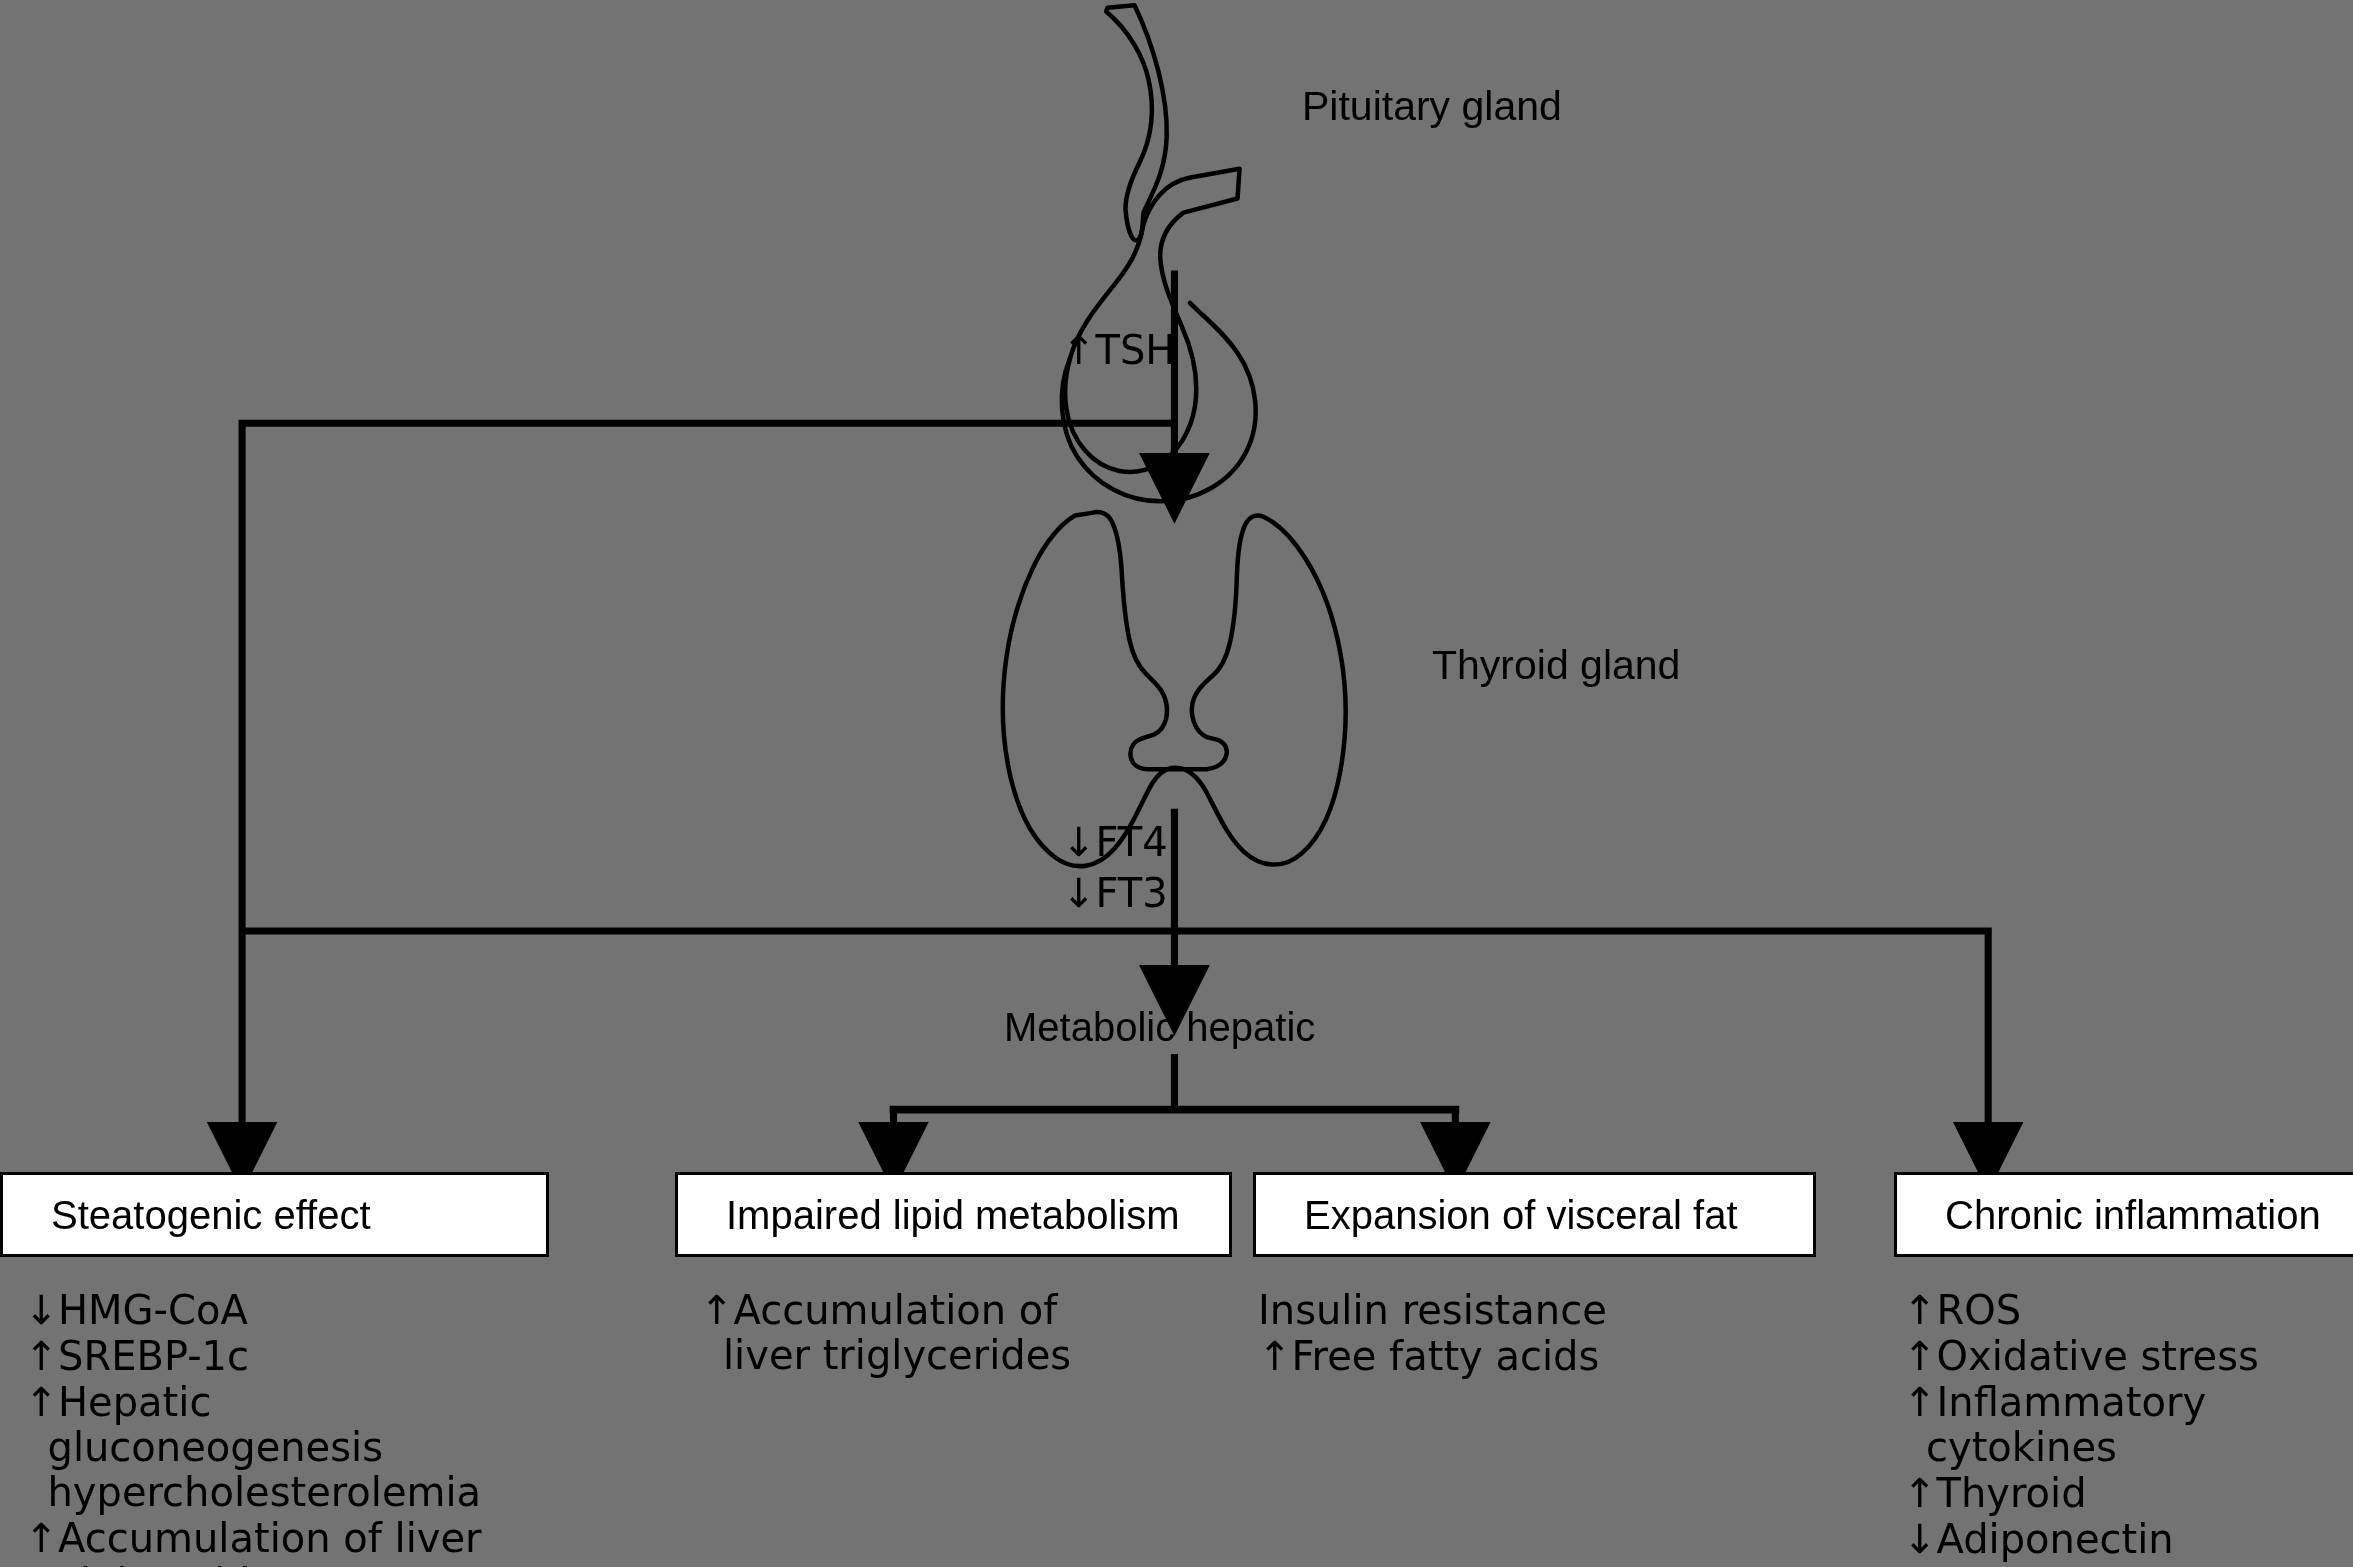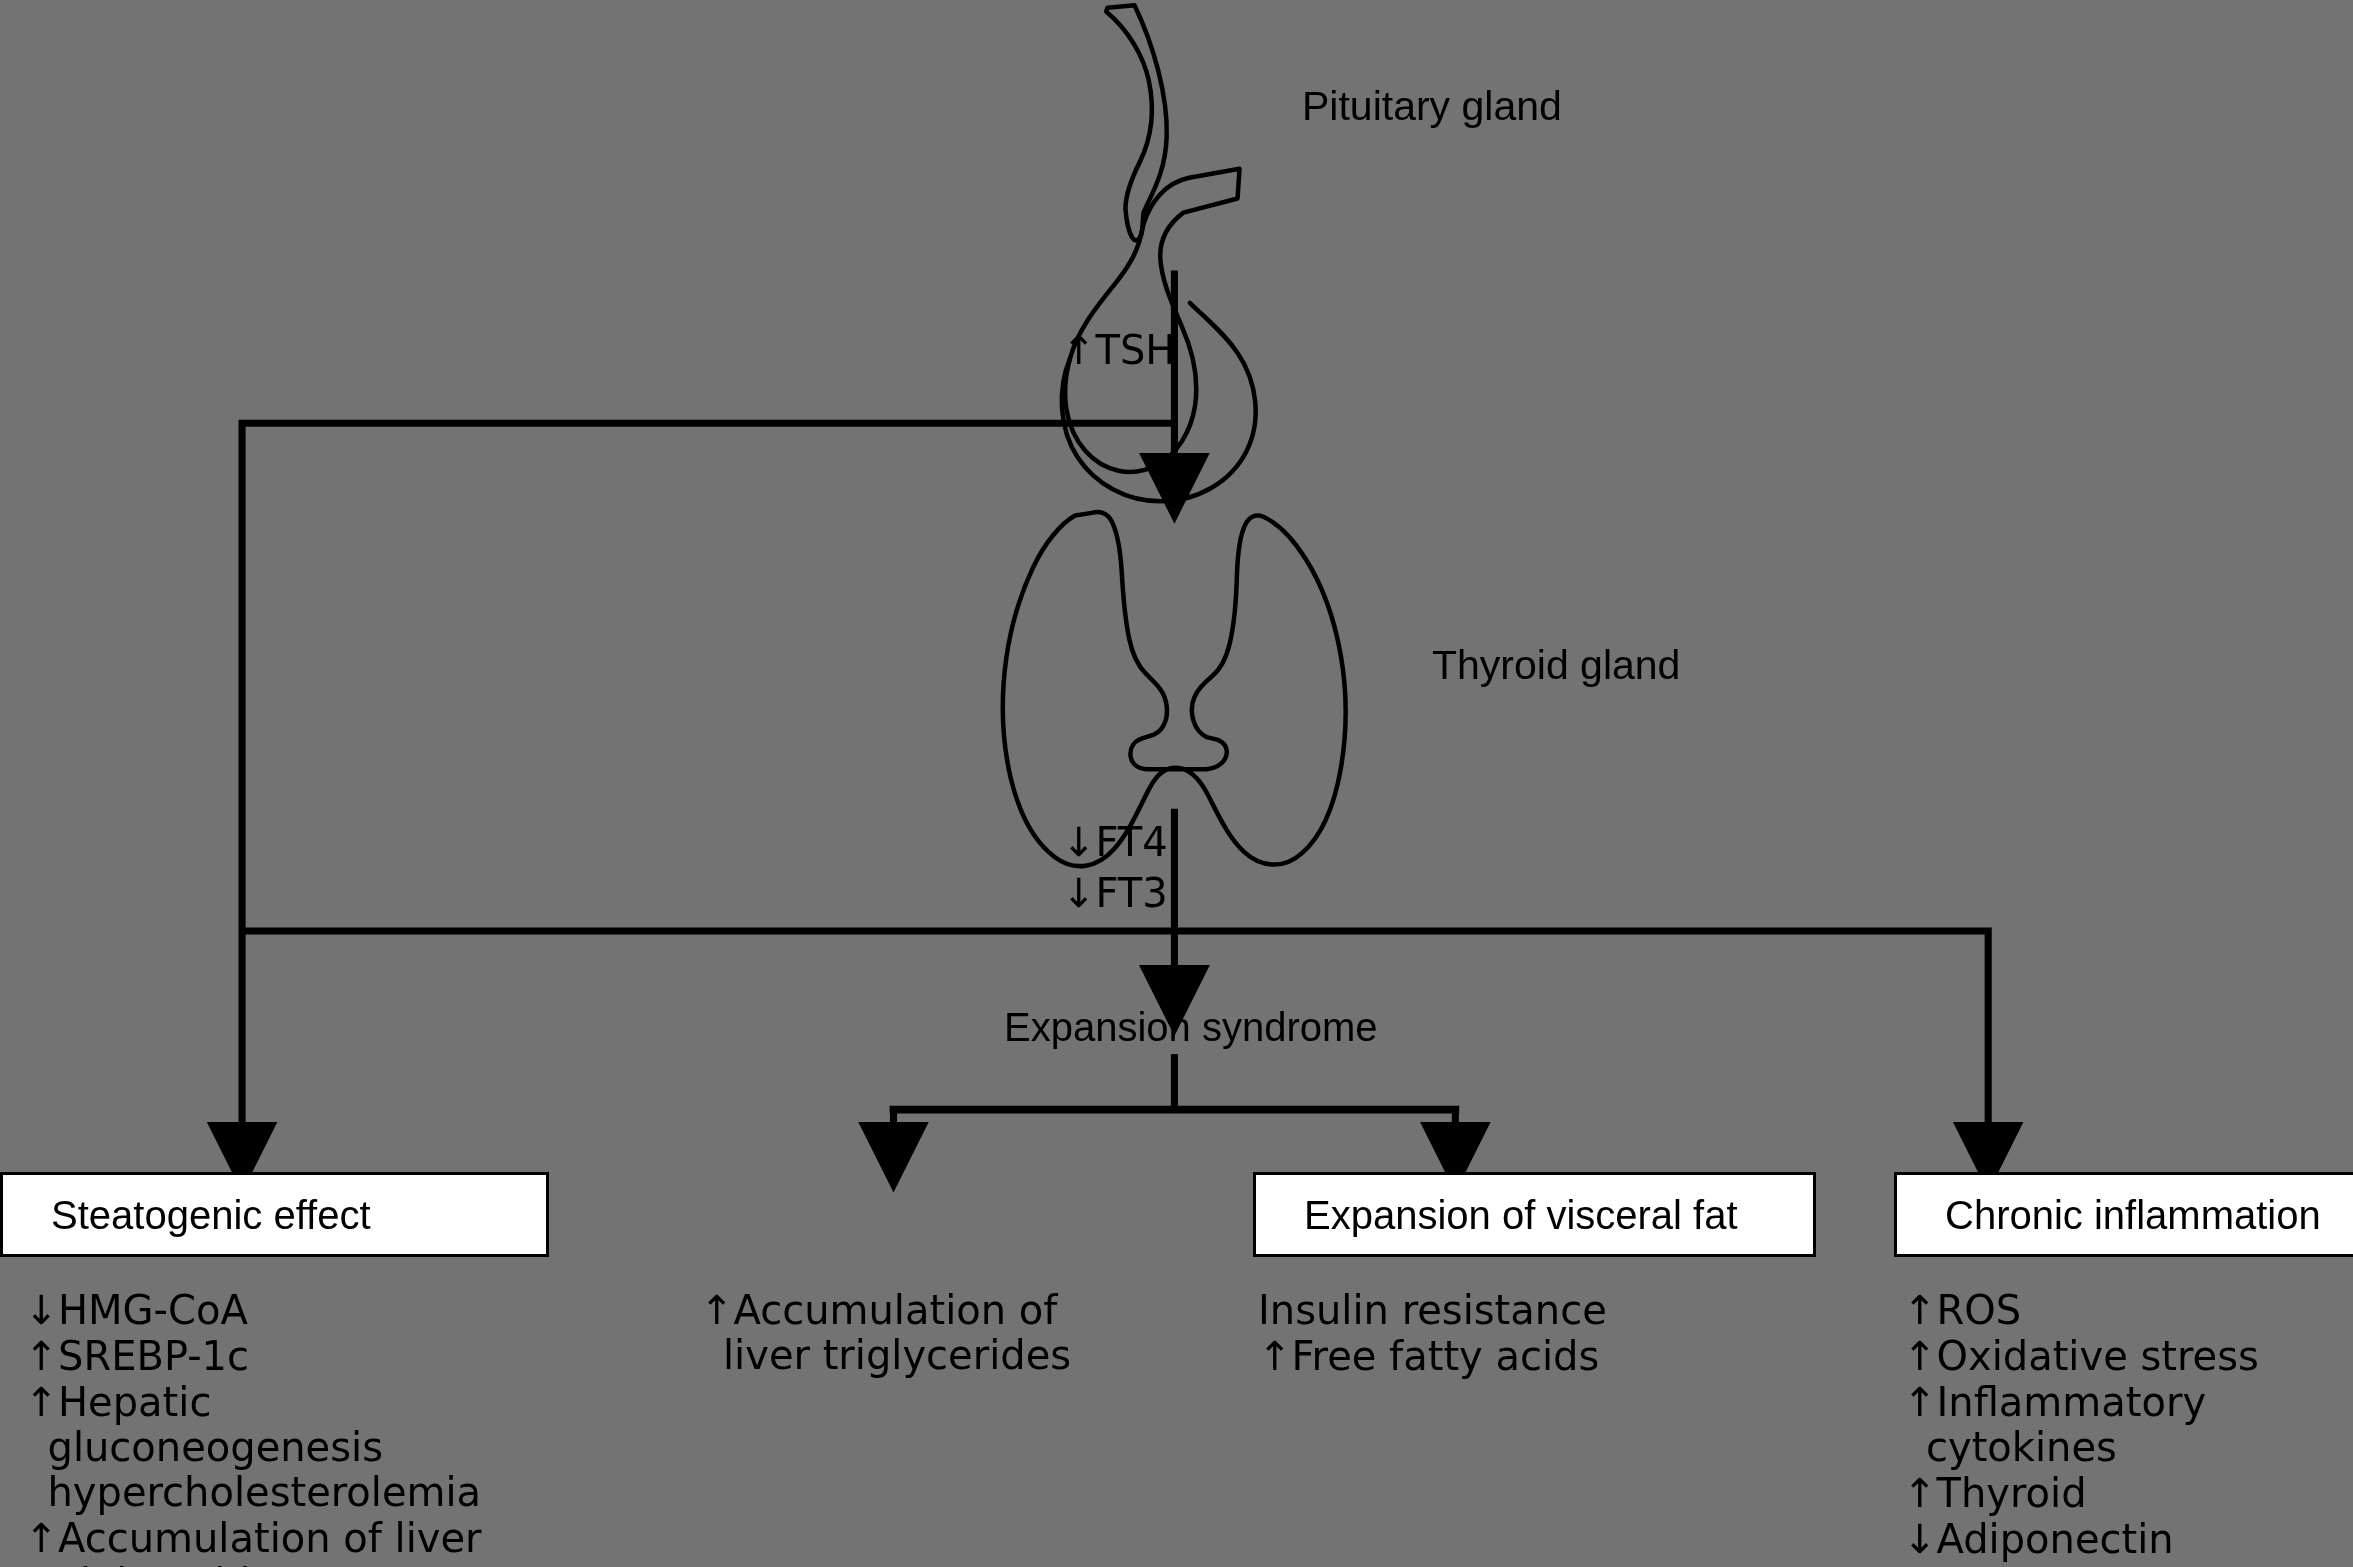--- a/index.html
+++ b/index.html
@@ -149,26 +149,29 @@
   <div class="lbl organ-label" style="left:1302px;top:86px;">Pituitary gland</div>
 
   <div class="lbl organ-label" style="left:1432px;top:645px;">Thyroid gland</div>
 
   <div class="lbl flow-label arrow-glyph" style="left:1062px;top:330px;">↑TSH</div>
 
   <div class="lbl flow-label arrow-glyph" style="left:1062px;top:822px;">↓FT4</div>
 
   <div class="lbl flow-label arrow-glyph" style="left:1062px;top:873px;">↓FT3</div>
 
-  <div class="lbl node-label" style="left:1004px;top:1007px;">Expansion syndrome</div>
+  <div class="lbl node-label" style="left:1004px;top:1007px;">Metabolic hepatic</div>
 
   <div class="box" style="left:0px;top:1172px;width:495px;height:79px;">
     <span class="box-text">Steatogenic effect</span>
   </div>
 
+  <div class="box" style="left:675px;top:1172px;width:503px;height:79px;">
+    <span class="box-text">Impaired lipid metabolism</span>
+  </div>
 
   <div class="box" style="left:1225px;top:1172px;width:509px;height:79px;margin-left:28px;">
     <span class="box-text">Expansion of visceral fat</span>
   </div>
 
   <div class="box" style="left:1894px;top:1172px;width:460px;height:79px;">
     <span class="box-text">Chronic inflammation</span>
   </div>
 
   <div class="col" style="left:24.5px;top:1288px;width:490px;">

